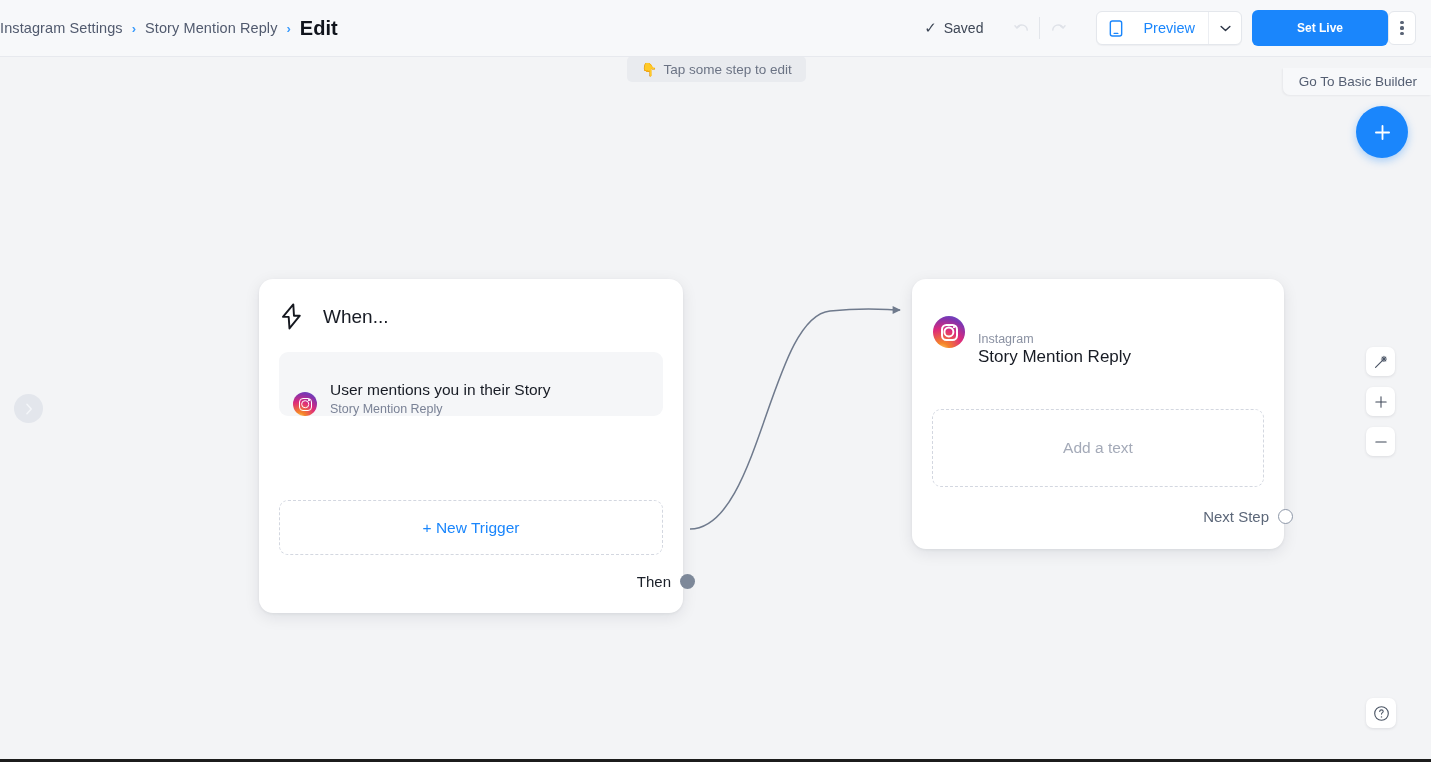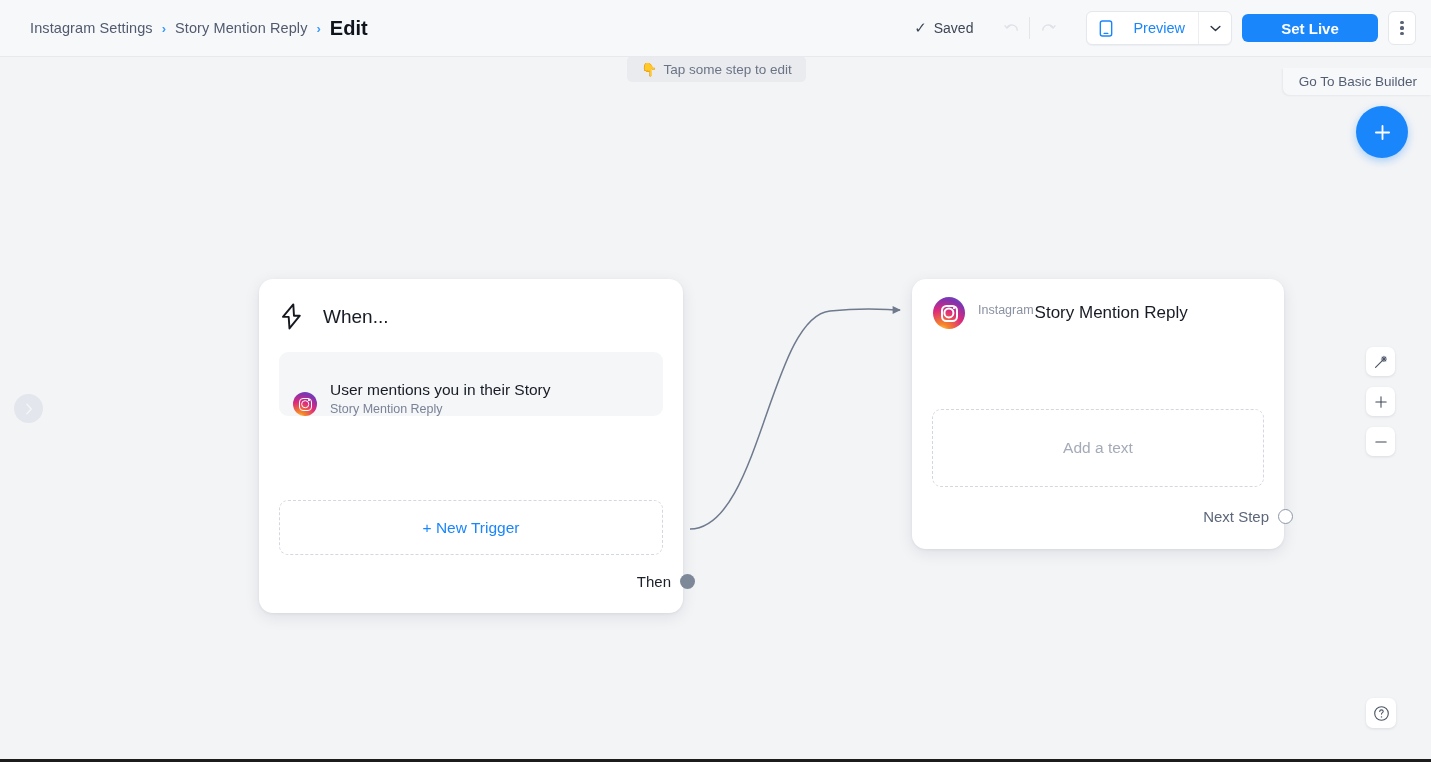--- a/index.html
+++ b/index.html
@@ -21,21 +21,21 @@
   .header {
     position: absolute; top: 0; left: 0;
     width: 1431px; height: 57px;
     background: #f7f8fa;
     border-bottom: 1px solid #e7e9ee;
     display: flex; align-items: center;
     z-index: 40;
   }
   .breadcrumb {
     display: flex; align-items: center;
-    margin-left: 30px; gap: 9px; text-align: right;
+    gap: 9px; text-align: right;
   }
   .crumb {
     font-size: 14.5px; color: #515a6e; letter-spacing: .1px;
     cursor: pointer;
   }
   .crumb.current {
     font-size: 20px; font-weight: bold; color: #10141c;
     letter-spacing: 0;
   }
   .crumb-sep {
@@ -67,27 +67,27 @@
   .preview-btn {
     display: flex; align-items: center; gap: 20px;
     padding: 0 13px 0 12px; cursor: pointer;
     font-size: 14.5px; color: #1a86fc; font-weight: 500;
   }
   .preview-caret {
     width: 33px; display: flex; align-items: center; justify-content: center;
     border-left: 1px solid #eceef2; cursor: pointer;
   }
   .setlive {
-    height: 28px; min-width: 136px;
+    height: 36px; min-width: 136px;
     background: #1a86fc; color: #fff;
     border-radius: 6px; border: none;
-    font-size: 15px; font-weight: bold;
+    font-size: 12px; font-weight: bold;
     font-family: "Liberation Sans", sans-serif;
     display: flex; align-items: center; justify-content: center;
-    cursor: pointer; margin-right: 10px;
+    cursor: pointer; 
   }
   .kebab {
     width: 28px; height: 34px;
     background: #fff; border: 1px solid #e4e7ec; border-radius: 6px;
     display: flex; flex-direction: column; align-items: center; justify-content: center;
     gap: 2.5px; cursor: pointer;
   }
   .kebab i { width: 3.2px; height: 3.2px; border-radius: 50%; background: #5a6476; display: block; }
 
   
@@ -190,21 +190,21 @@
   .card-action {
     position: absolute; left: 912px; top: 222px;
     width: 372px; height: 270px;
     background: #ffffff; border-radius: 14px;
     box-shadow: 0 4px 16px rgba(16,24,40,.09), 0 1px 3px rgba(16,24,40,.06);
   }
   .action-head {
     display: flex; align-items: center; gap: 13px;
     padding: 18px 0 0 21px;
   }
-  .action-texts { display: flex; gap: 1px; }
+  .action-texts { display: flex; flex-direction: column; gap: 1px; margin-top: 35px; }
   .action-kicker { font-size: 12.5px; color: #8a91a2; }
   .action-title { font-size: 17px; color: #171b24; }
   .add-text {
     position: absolute; left: 20px; top: 130px;
     width: 332px; height: 78px;
     border: 1.5px dashed #d3d7e0; border-radius: 9px;
     display: flex; align-items: center; justify-content: center;
     font-size: 15.5px; color: #a4aab8; cursor: pointer;
   }
   .next-step {

